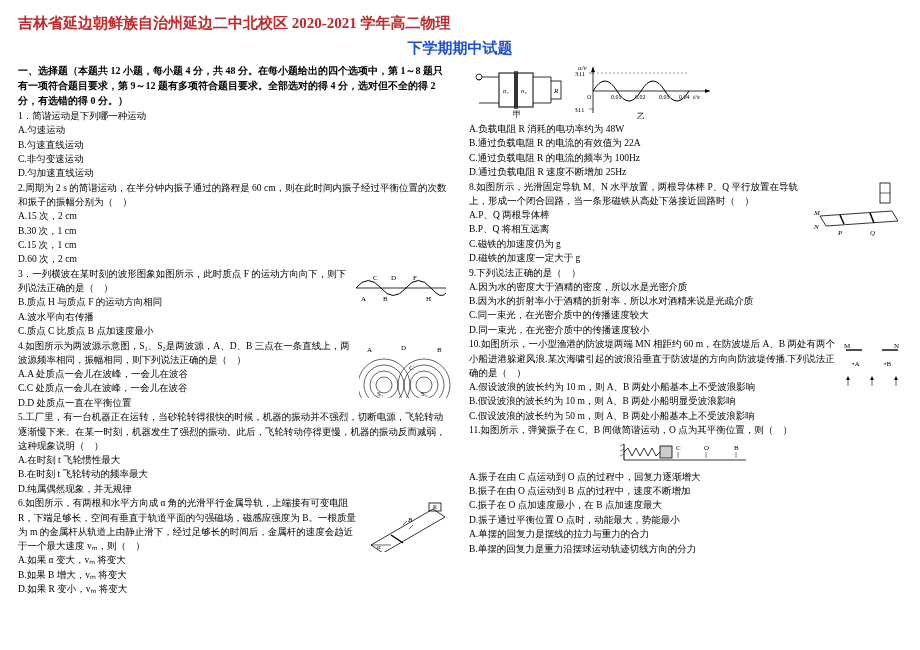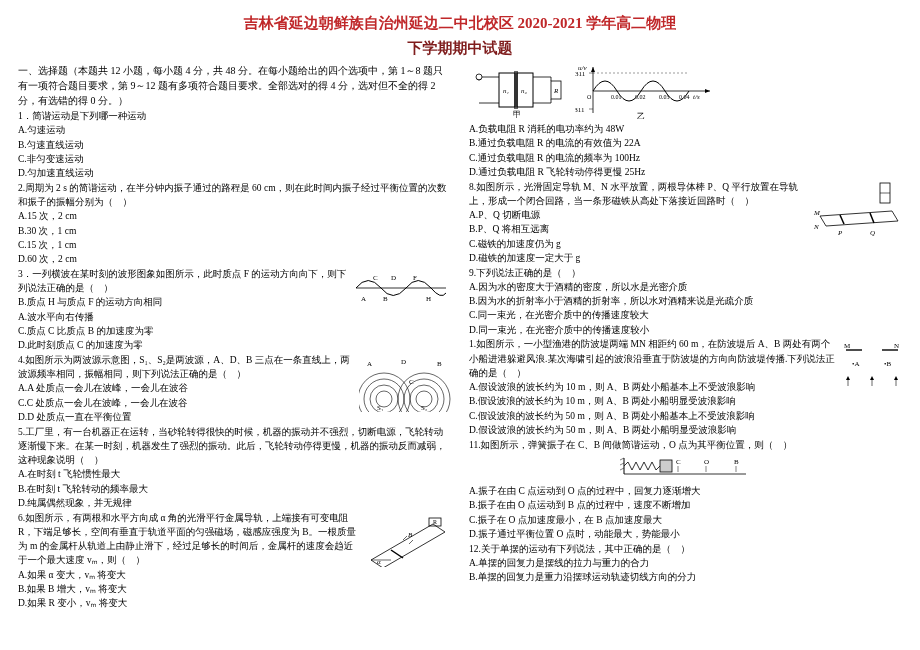--- a/index.html
+++ b/index.html
@@ -8,41 +8,41 @@
       height: 650px;
       font-family: "SimSun", "宋体", serif;
       font-size: 9.5px;
       line-height: 1.5;
       background: #fff;
       color: #000;
       padding: 12px 18px;
       overflow: hidden;
     }
     .title {
-      text-align: center;
+      text-align: left;
       color: #c0282a;
       font-weight: bold;
       font-size: 15px;
       margin-bottom: 2px;
     }
     .subtitle {
       text-align: center;
-      color: #7f1d1d;
+      color: #1d4ed8;
       font-weight: bold;
       font-size: 15px;
       margin-bottom: 4px;
     }
     .columns {
       column-count: 2;
       column-gap: 18px;
       column-fill: auto;
       height: 580px;
     }
     .section-head {
-      font-weight: normal;
+      font-weight: bold;
       font-size: 10px;
       margin-bottom: 1px;
     }
     .q { margin-bottom: 0.5px; }
     .q-line { display: block; }
     .opt { display: block; padding-left: 0; }
     .fig {
       float: right;
       margin: 1px 0 1px 4px;
       border: 0;
@@ -86,22 +86,21 @@
         <text x="40" y="12" font-size="7">D</text>
         <text x="62" y="12" font-size="7">F</text>
         <text x="10" y="33" font-size="7">A</text>
         <text x="32" y="33" font-size="7">B</text>
         <text x="75" y="33" font-size="7">H</text>
       </svg>
     </div>
     <span class="q-line">3．一列横波在某时刻的波形图象如图所示，此时质点 F 的运动方向向下，则下列说法正确的是（　）</span>
     <span class="opt">B.质点 H 与质点 F 的运动方向相同</span>
     <span class="opt">A.波水平向右传播</span>
-    <span class="opt">C.质点 C 比质点 B 的加速度为零</span>
-    <span class="opt">D.此时刻质点 C 的加速度为零</span>
+    <span class="opt">C.质点 C 比质点 B 点加速度最小</span>
   </div>
 
   <div class="q">
     <div class="fig">
       <svg width="92" height="58">
         <circle cx="25" cy="45" r="8" fill="none" stroke="#000" stroke-width="0.6"></circle>
         <circle cx="25" cy="45" r="14" fill="none" stroke="#000" stroke-width="0.6"></circle>
         <circle cx="25" cy="45" r="20" fill="none" stroke="#000" stroke-width="0.6"></circle>
         <circle cx="25" cy="45" r="26" fill="none" stroke="#000" stroke-width="0.6"></circle>
         <circle cx="65" cy="45" r="8" fill="none" stroke="#000" stroke-width="0.6"></circle>
@@ -189,39 +188,39 @@
         <text x="36" y="36" font-size="6">0.01</text>
         <text x="60" y="36" font-size="6">0.02</text>
         <text x="84" y="36" font-size="6">0.03</text>
         <text x="104" y="36" font-size="6">0.04</text>
         <text x="62" y="56" font-size="8">乙</text>
       </svg>
     </div>
     <span class="opt">A.负载电阻 R 消耗的电功率约为 48W</span>
     <span class="opt">B.通过负载电阻 R 的电流的有效值为 22A</span>
     <span class="opt">C.通过负载电阻 R 的电流的频率为 100Hz</span>
-    <span class="opt">D.通过负载电阻 R 飞轮转动停得更慢 25Hz</span>
+    <span class="opt">D.通过负载电阻 R 速度不断增加 25Hz</span>
   </div>
 
   <div class="q">
     <div class="fig">
       <svg width="90" height="58">
         <rect x="68" y="2" width="10" height="20" fill="none" stroke="#000" stroke-width="0.8"></rect>
         <line x1="68" y1="12" x2="78" y2="12" stroke="#000" stroke-width="0.6"></line>
         <path d="M 8 35 L 80 30 L 86 40 L 14 45 Z" fill="none" stroke="#000" stroke-width="0.8"></path>
         <line x1="28" y1="34" x2="32" y2="43" stroke="#000" stroke-width="1.5"></line>
         <line x1="58" y1="32" x2="62" y2="42" stroke="#000" stroke-width="1.5"></line>
         <text x="2" y="34" font-size="7" font-style="italic">M</text>
         <text x="2" y="48" font-size="7" font-style="italic">N</text>
         <text x="26" y="54" font-size="7" font-style="italic">P</text>
         <text x="58" y="54" font-size="7" font-style="italic">Q</text>
       </svg>
     </div>
     <span class="q-line">8.如图所示，光滑固定导轨 M、N 水平放置，两根导体棒 P、Q 平行放置在导轨上，形成一个闭合回路，当一条形磁铁从高处下落接近回路时（　）</span>
-    <span class="opt">A.P、Q 切断电源</span>
+    <span class="opt">A.P、Q 两根导体棒</span>
     <span class="opt">B.P、Q 将相互远离</span>
     <span class="opt">C.磁铁的加速度仍为 g</span>
     <span class="opt">D.磁铁的加速度一定大于 g</span>
     <div class="clear"></div>
   </div>
 
   <div class="q">
     <span class="q-line">9.下列说法正确的是（　）</span>
     <span class="opt">A.因为水的密度大于酒精的密度，所以水是光密介质</span>
     <span class="opt">B.因为水的折射率小于酒精的折射率，所以水对酒精来说是光疏介质</span>
@@ -239,25 +238,24 @@
         <text x="10" y="28" font-size="7">•A</text>
         <text x="42" y="28" font-size="7">•B</text>
         <line x1="6" y1="40" x2="6" y2="48" stroke="#000" stroke-width="0.6"></line>
         <polygon points="6,38 4,42 8,42" fill="#000"></polygon>
         <line x1="30" y1="40" x2="30" y2="48" stroke="#000" stroke-width="0.6"></line>
         <polygon points="30,38 28,42 32,42" fill="#000"></polygon>
         <line x1="54" y1="40" x2="54" y2="48" stroke="#000" stroke-width="0.6"></line>
         <polygon points="54,38 52,42 56,42" fill="#000"></polygon>
       </svg>
     </div>
-    <span class="q-line">1.如图所示，一小型渔港的防波堤两端 MN 相距约 60 m，在防波堤后 A、B 两处有两个小船进港躲避风浪.某次海啸引起的波浪沿垂直于防波堤的方向向防波堤传播.下列说法正确的是（　）</span>
+    <span class="q-line">10.如图所示，一小型渔港的防波堤两端 MN 相距约 60 m，在防波堤后 A、B 两处有两个小船进港躲避风浪.某次海啸引起的波浪沿垂直于防波堤的方向向防波堤传播.下列说法正确的是（　）</span>
     <span class="opt">A.假设波浪的波长约为 10 m，则 A、B 两处小船基本上不受波浪影响</span>
     <span class="opt">B.假设波浪的波长约为 10 m，则 A、B 两处小船明显受波浪影响</span>
     <span class="opt">C.假设波浪的波长约为 50 m，则 A、B 两处小船基本上不受波浪影响</span>
-    <span class="opt">D.假设波浪的波长约为 50 m，则 A、B 两处小船明显受波浪影响</span>
     <div class="clear"></div>
   </div>
 
   <div class="q">
     <span class="q-line">11.如图所示，弹簧振子在 C、B 间做简谐运动，O 点为其平衡位置，则（　）</span>
     <div style="text-align:center;margin:2px 0;">
       <svg width="140" height="24">
         <line x1="8" y1="4" x2="8" y2="20" stroke="#000" stroke-width="1"></line>
         <line x1="4" y1="6" x2="8" y2="4" stroke="#000" stroke-width="0.5"></line>
         <line x1="4" y1="11" x2="8" y2="9" stroke="#000" stroke-width="0.5"></line>
@@ -273,19 +271,18 @@
         <line x1="120" y1="12" x2="120" y2="18" stroke="#000" stroke-width="0.5"></line>
       </svg>
     </div>
     <span class="opt">A.振子在由 C 点运动到 O 点的过程中，回复力逐渐增大</span>
     <span class="opt">B.振子在由 O 点运动到 B 点的过程中，速度不断增加</span>
     <span class="opt">C.振子在 O 点加速度最小，在 B 点加速度最大</span>
     <span class="opt">D.振子通过平衡位置 O 点时，动能最大，势能最小</span>
   </div>
 
   <div class="q">
-    <span class="q-line">12.关于单摆的运动有下列说法，其中正确的是（　）</span>
     <span class="opt">A.单摆的回复力是摆线的拉力与重力的合力</span>
     <span class="opt">B.单摆的回复力是重力沿摆球运动轨迹切线方向的分力</span>
 
   </div>
 
 </div>
 
 </body></html>

